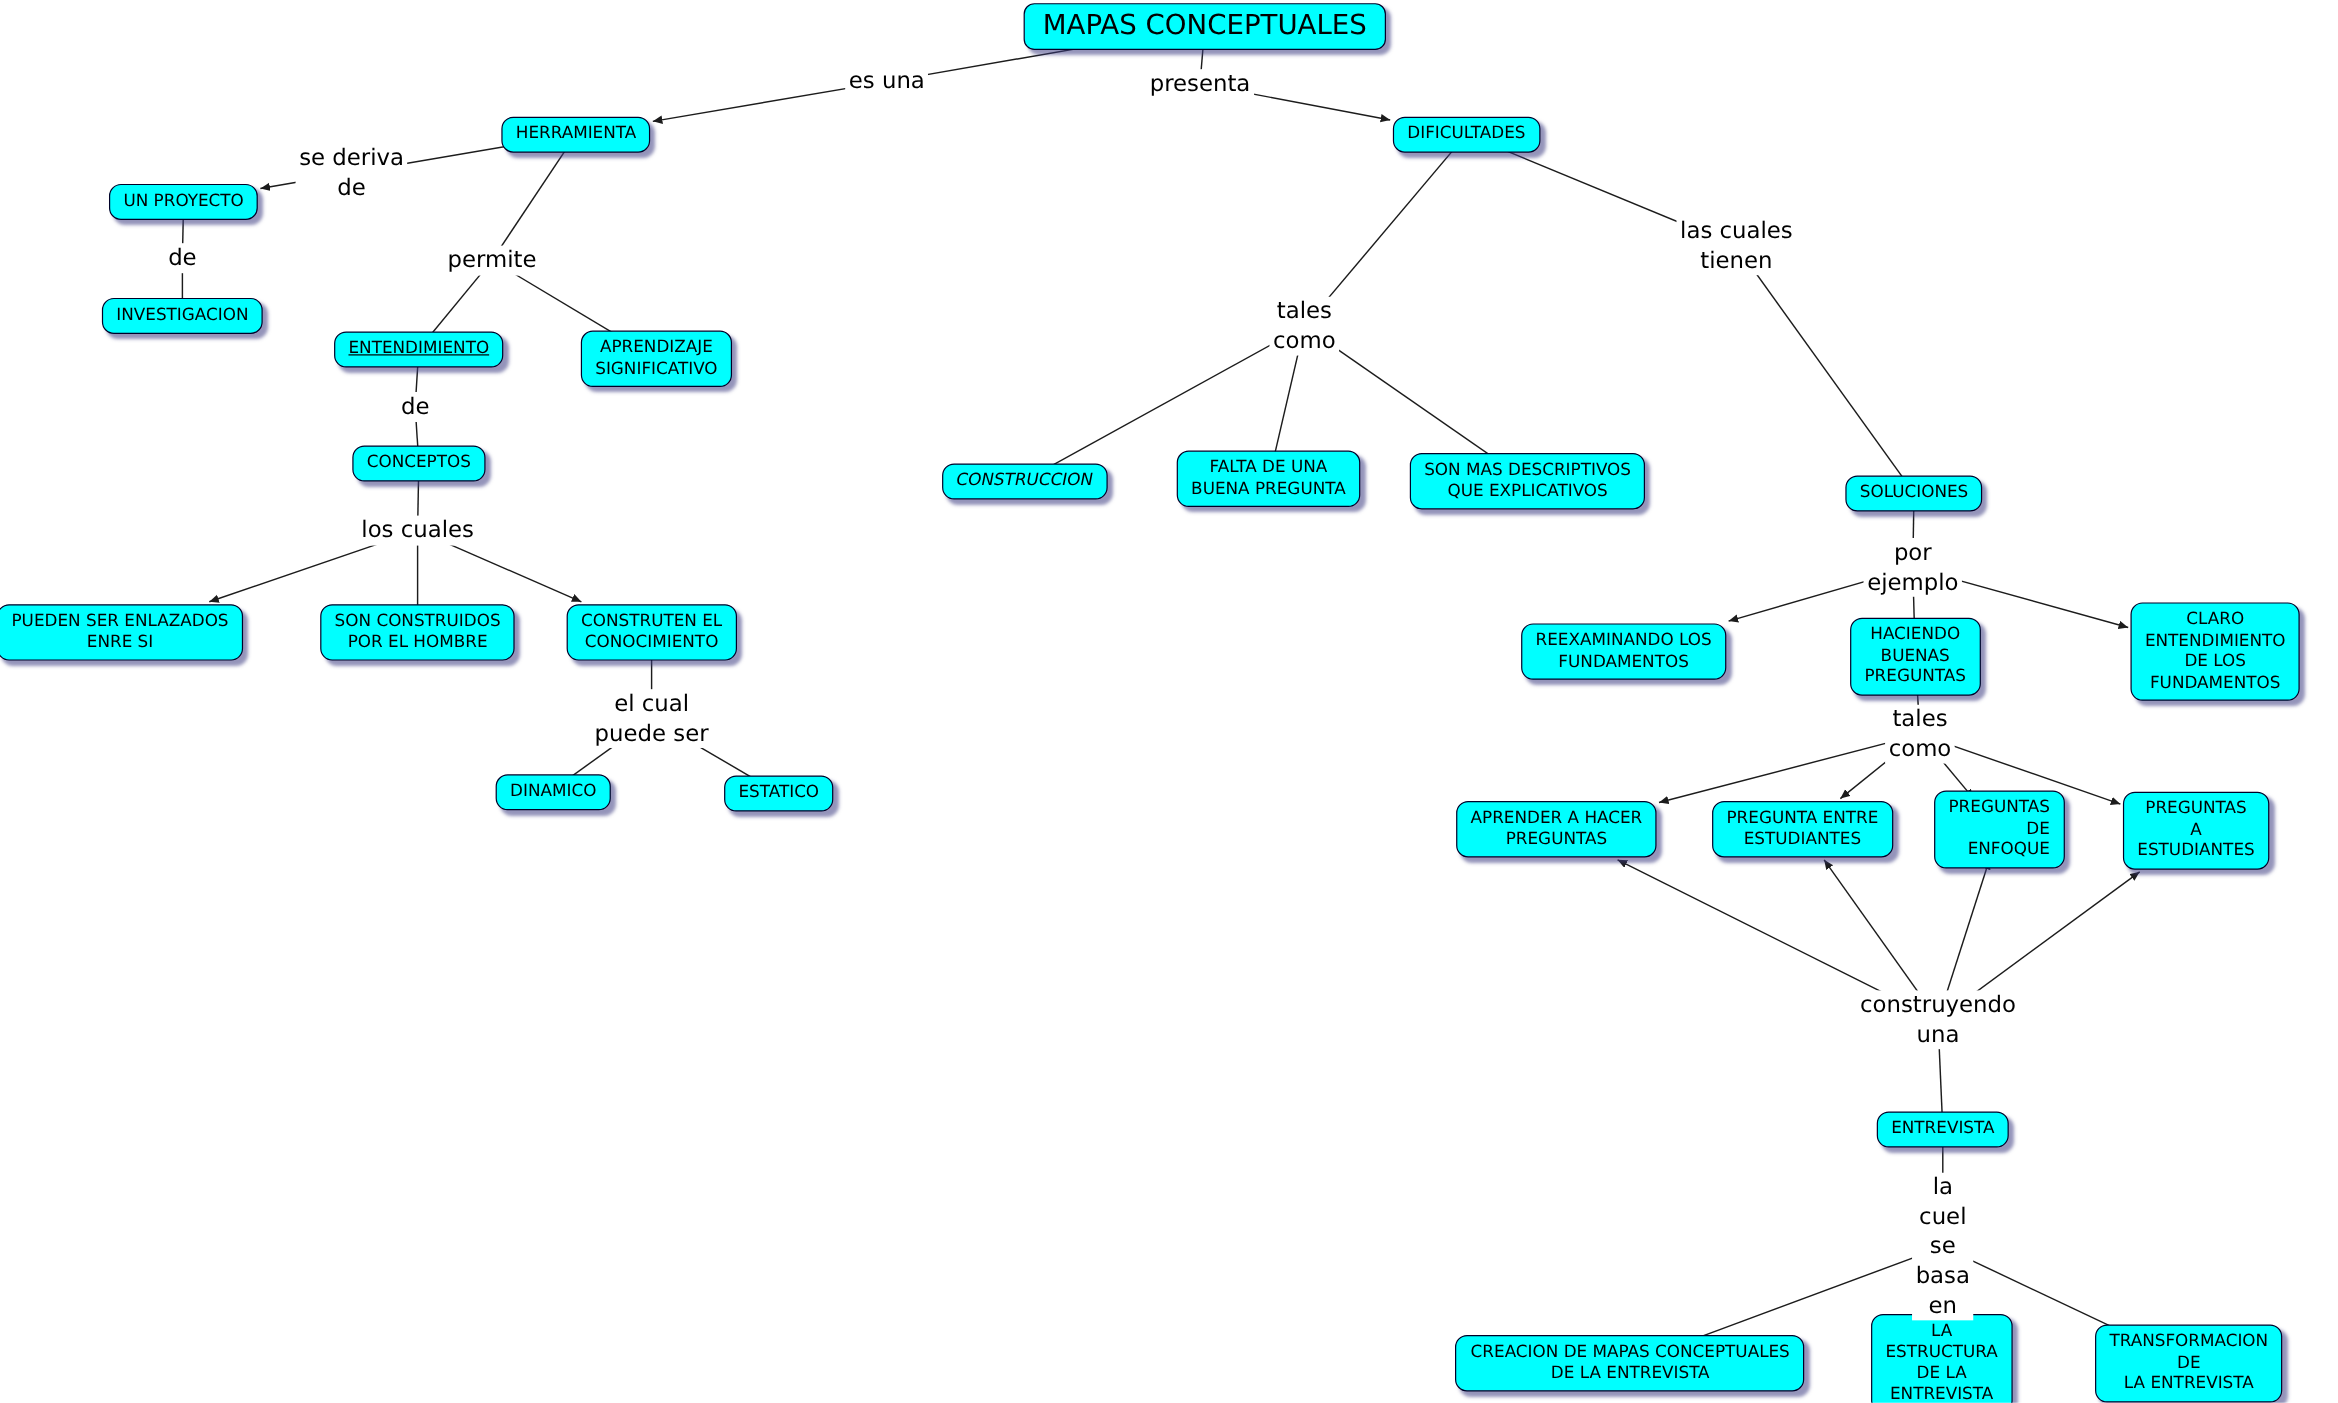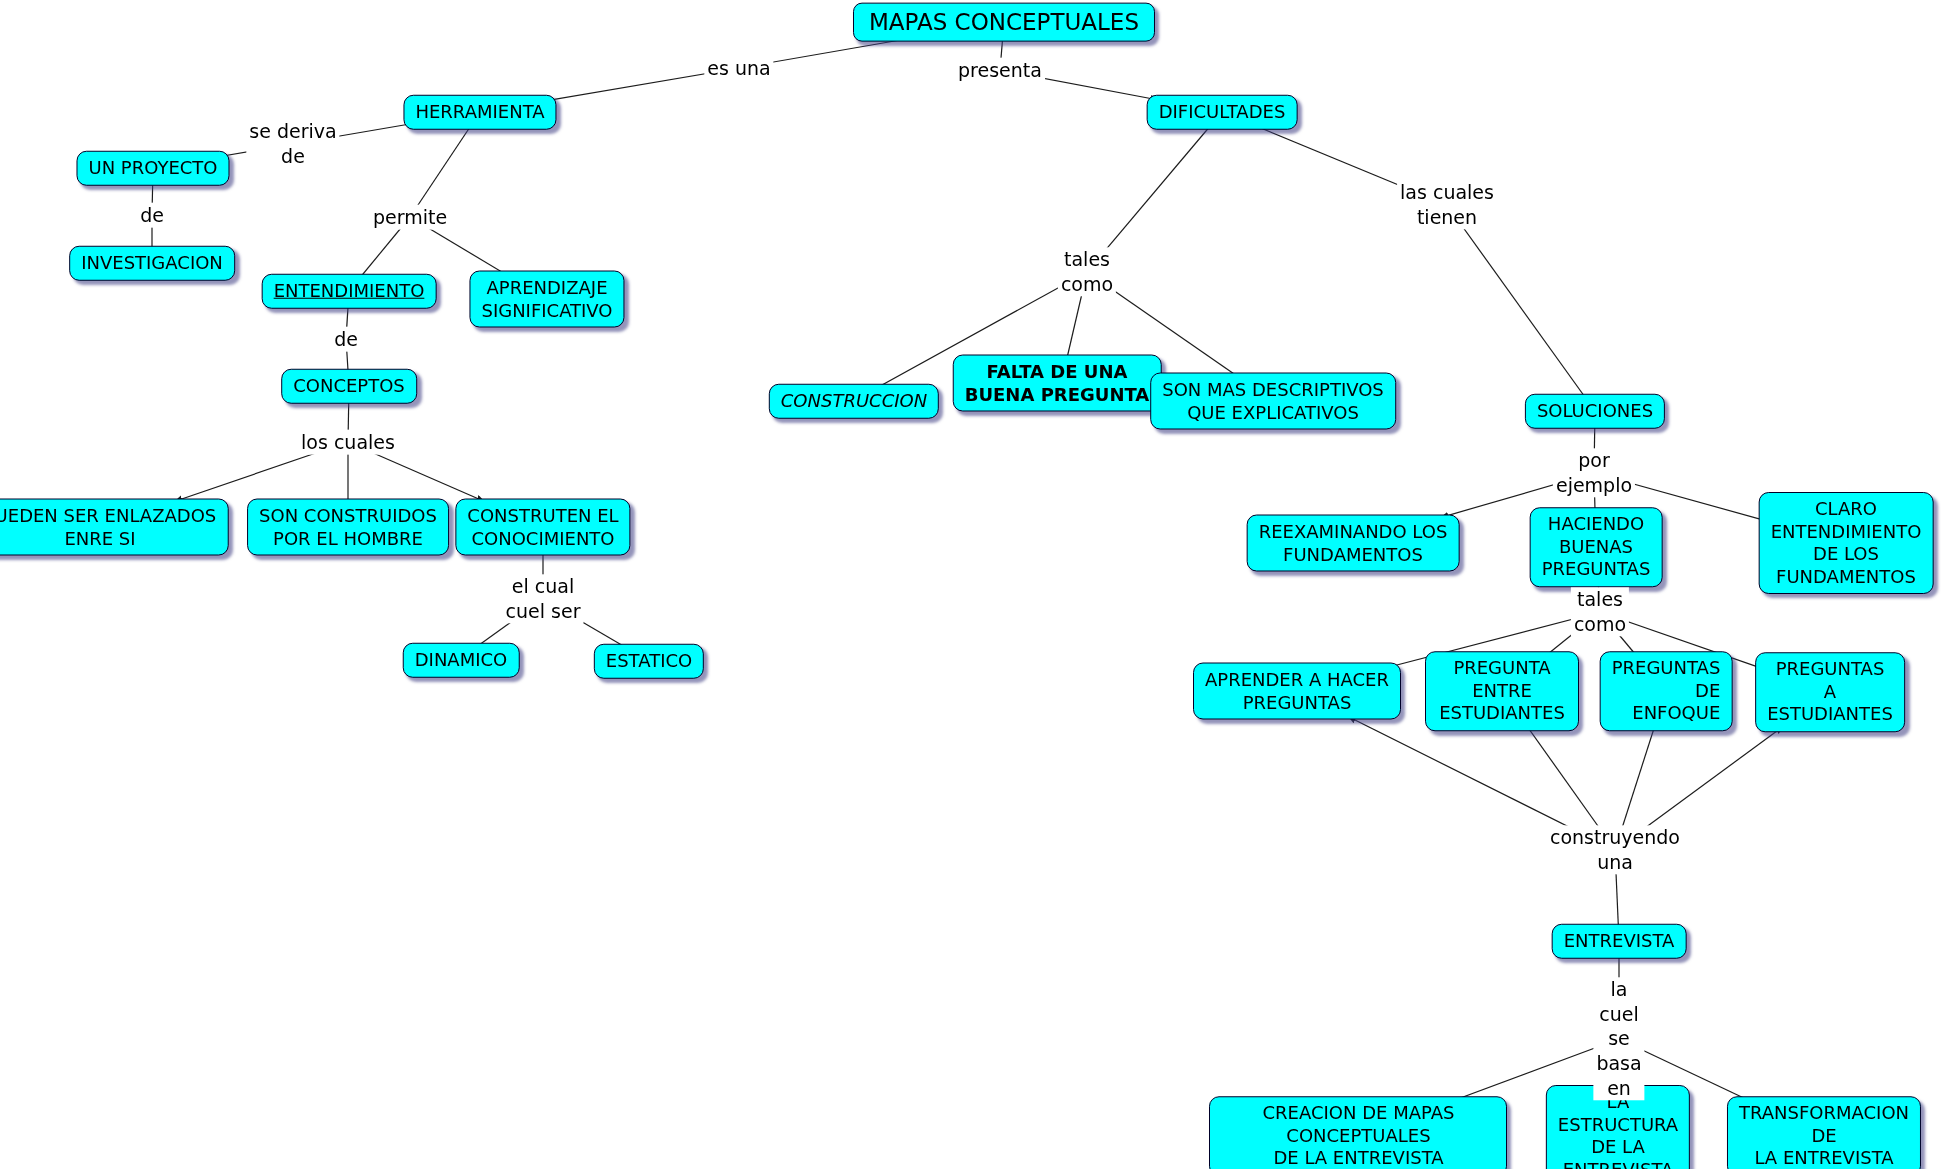--- a/index.html
+++ b/index.html
@@ -28,21 +28,21 @@
     stroke: var(--line-color, #1c1c1c);
     stroke-width: 1.2;
   }
   .cmap-node {
     position: absolute;
     transform: translate(-50%, -50%);
     background: var(--node-fill, #00ffff);
     border: 1.6px solid var(--node-border, #000028);
     border-radius: 10px;
     padding: 5px 11px;
-    font-size: 18px;
+    font-size: 14px;
     line-height: 1.25;
     color: #000;
     text-align: center;
     white-space: pre-line;
     box-shadow: 4px 4px 3px var(--node-shadow, rgba(60,60,130,0.55));
     cursor: default;
   }
   .title-node {
     font-size: 23px;
     border-radius: 9px;
@@ -127,21 +127,21 @@
     <div class="cmap-node" style="left: 349px; top: 386px;">CONCEPTOS</div>
     <div class="cmap-node" style="left: 100px; top: 527px;">PUEDEN SER ENLAZADOS
 ENRE SI</div>
     <div class="cmap-node" style="left: 348px; top: 527px;">SON CONSTRUIDOS
 POR EL HOMBRE</div>
     <div class="cmap-node" style="left: 543px; top: 527px;">CONSTRUTEN EL
 CONOCIMIENTO</div>
     <div class="cmap-node" style="left: 461px; top: 660px; text-align: right;">DINAMICO</div>
     <div class="cmap-node" style="left: 649px; top: 661px;">ESTATICO</div>
     <div class="cmap-node" style="left: 854px; top: 401px; font-style: italic;">CONSTRUCCION</div>
-    <div class="cmap-node" style="left: 1057px; top: 383px; font-weight: bold;">FALTA DE UNA
+    <div class="cmap-node" style="left: 1057px; top: 399px;">FALTA DE UNA
 BUENA PREGUNTA</div>
     <div class="cmap-node" style="left: 1273px; top: 401px;">SON MAS DESCRIPTIVOS
 QUE EXPLICATIVOS</div>
     <div class="cmap-node" style="left: 1595px; top: 411px;">SOLUCIONES</div>
     <div class="cmap-node" style="left: 1353px; top: 543px;">REEXAMINANDO LOS
 FUNDAMENTOS</div>
     <div class="cmap-node" style="left: 1596px; top: 547px;">HACIENDO BUENAS
 PREGUNTAS</div>
     <div class="cmap-node" style="left: 1846px; top: 543px;">CLARO ENTENDIMIENTO
 DE LOS FUNDAMENTOS</div>
@@ -162,21 +162,21 @@
 LA ENTREVISTA</div>
     <div class="link-label" style="left: 739px; top: 68px;">es una</div>
     <div class="link-label" style="left: 1000px; top: 70px;">presenta</div>
     <div class="link-label" style="left: 293px; top: 144px;">se deriva
 de</div>
     <div class="link-label" style="left: 152px; top: 215px;">de</div>
     <div class="link-label" style="left: 410px; top: 217px;">permite</div>
     <div class="link-label" style="left: 346px; top: 339px;">de</div>
     <div class="link-label" style="left: 348px; top: 442px;">los cuales</div>
     <div class="link-label" style="left: 543px; top: 599px;">el cual
-cuel ser</div>
+puede ser</div>
     <div class="link-label" style="left: 1087px; top: 272px;">tales
 como</div>
     <div class="link-label" style="left: 1447px; top: 205px;">las cuales
 tienen</div>
     <div class="link-label" style="left: 1594px; top: 473px;">por ejemplo</div>
     <div class="link-label" style="left: 1600px; top: 612px;">tales
 como</div>
     <div class="link-label" style="left: 1615px; top: 850px;">construyendo
 una</div>
     <div class="link-label" style="left: 1619px; top: 1039px;">la cuel se

